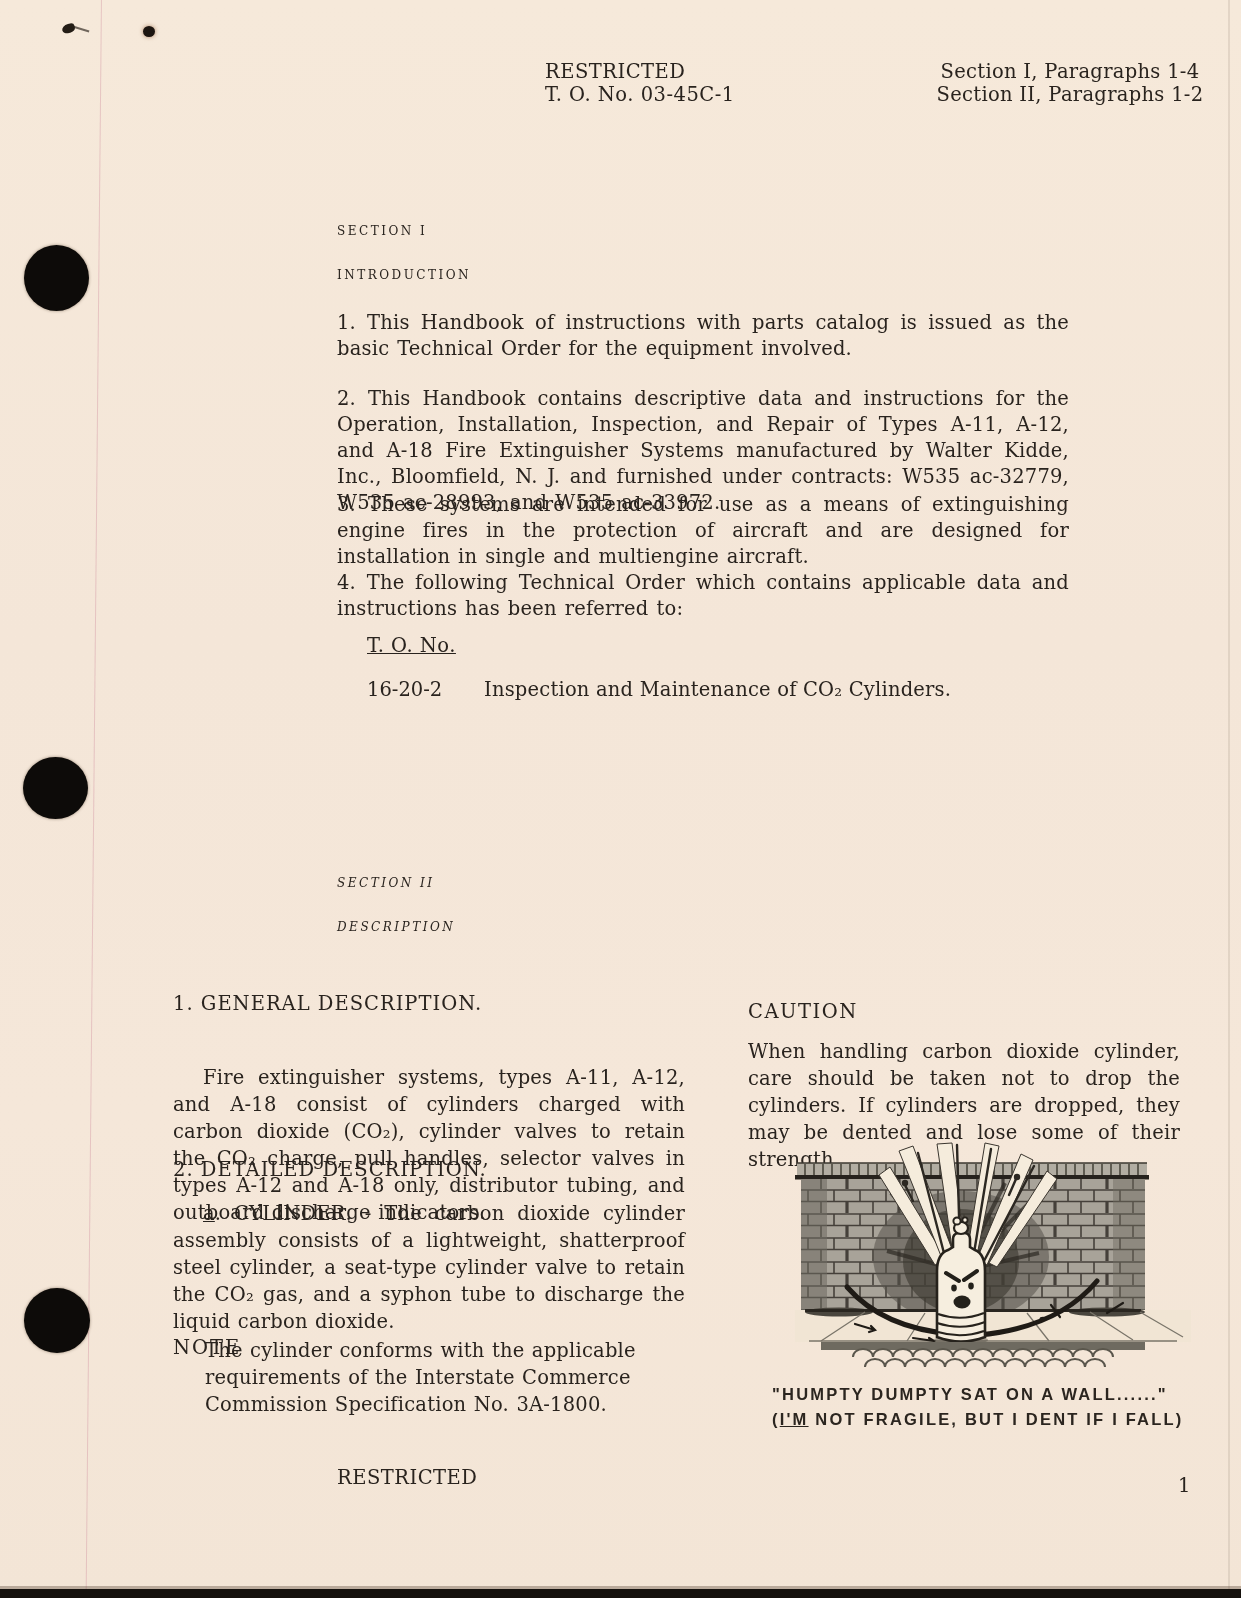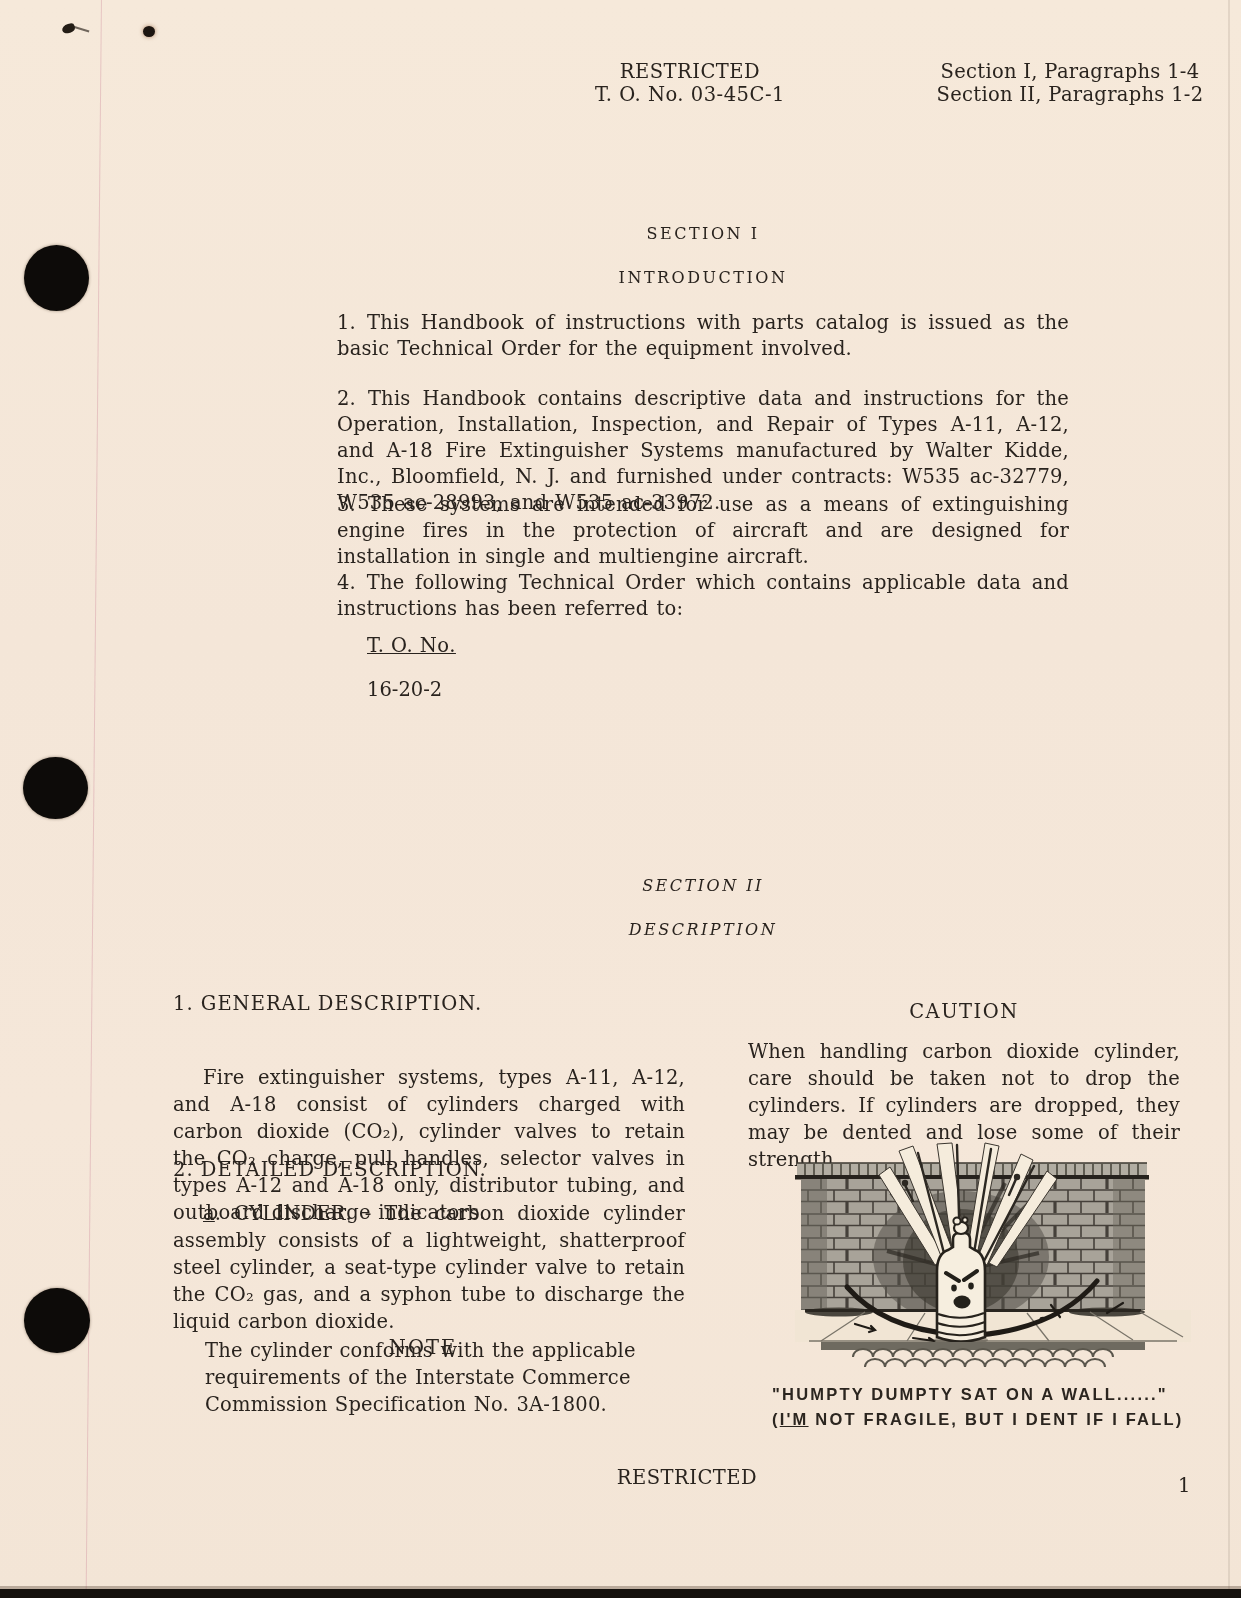--- a/index.html
+++ b/index.html
@@ -9,22 +9,22 @@
     margin:0 auto;
     background:
       linear-gradient(180deg,#f6e9da 0%,#f4e6d8 40%,#f5e7d9 70%,#f3e5d6 100%);
     font-family:"DejaVu Serif","Liberation Serif",serif;
     color:#29231e;
     overflow:hidden;
   }
   .abs{position:absolute;}
   .body-text{font-size:19.5px;line-height:26px;letter-spacing:.2px;word-spacing:1.5px;text-align:justify;margin:0;}
   .col-text{font-size:19.5px;line-height:27px;letter-spacing:.2px;word-spacing:1px;text-align:justify;margin:0;}
-  .heading{font-size:16px;letter-spacing:2.5px;font-weight:bold;font-weight:normal;}
-  .center{text-align:center;}
+  .heading{font-size:12px;letter-spacing:2.5px;font-weight:bold;font-weight:normal;}
+  .center{text-align:left;}
   .right{text-align:center;}
   .italic{font-style:italic;}
   .underline{text-decoration:underline;}
   .punch-hole{position:absolute;background:#0d0b09;border-radius:50%;box-shadow:0 0 3px rgba(60,40,20,.5);}
   .margin-line{position:absolute;top:-4px;left:101px;width:1px;height:1610px;background:rgba(196,112,140,.30);transform:rotate(.55deg);transform-origin:top center;}
   .edge-crease{position:absolute;top:0;right:11px;width:2px;height:1598px;background:rgba(90,70,55,.12);}
   .bottom-strip{position:absolute;left:0;bottom:0;width:1241px;height:9px;background:#15110d;}
   .bottom-strip:before{content:"";position:absolute;top:-3px;left:0;width:100%;height:3px;background:rgba(80,60,45,.35);}
   .speck-squiggle{position:absolute;left:62px;top:24px;width:13px;height:9px;background:#241d16;border-radius:60% 40% 50% 50%;transform:rotate(-15deg);}
   .speck-squiggle:after{content:"";position:absolute;left:9px;top:7px;width:18px;height:2px;background:rgba(40,32,24,.65);transform:rotate(32deg);}
@@ -58,20 +58,21 @@
   <div class="abs center heading" style="left:337px;top:224px;width:732px;">SECTION I</div>
   <div class="abs center heading" style="left:337px;top:268px;width:732px;">INTRODUCTION</div>
 
   <p class="abs body-text" style="left:337px;top:310px;width:732px;">1.  This Handbook of instructions with parts catalog is issued as the basic Technical Order for the equipment involved.</p>
   <p class="abs body-text" style="left:337px;top:386px;width:732px;">2.  This Handbook contains descriptive data and instructions for the Operation, Installation, Inspection, and Repair of Types A-11, A-12, and A-18 Fire Extinguisher Systems manufactured by Walter Kidde, Inc., Bloomfield, N. J. and furnished under contracts:  W535 ac-32779, W535 ac-28993, and W535 ac-33972.</p>
   <p class="abs body-text" style="left:337px;top:492px;width:732px;">3.  These systems are intended for use as a means of extinguishing engine fires in the protection of aircraft and are designed for installation in single and multiengine aircraft.</p>
   <p class="abs body-text" style="left:337px;top:570px;width:732px;">4.  The following Technical Order which contains applicable data and instructions has been referred to:</p>
 
   <div class="abs underline" style="left:367px;top:634px;font-size:19.5px;letter-spacing:.5px;">T. O. No.</div>
   <div class="abs" style="left:367px;top:678px;font-size:19.5px;">16-20-2</div>
+  <div class="abs" style="left:484px;top:678px;font-size:19.5px;letter-spacing:.2px;">Inspection and Maintenance of CO₂ Cylinders.</div>
 
   <div class="abs center heading italic" style="left:337px;top:876px;width:732px;">SECTION II</div>
   <div class="abs center heading italic" style="left:337px;top:920px;width:732px;">DESCRIPTION</div>
 
   <div class="abs" style="left:173px;top:992px;font-size:19.5px;letter-spacing:1px;">1.  GENERAL DESCRIPTION.</div>
   <p class="abs col-text" style="left:173px;top:1034px;width:512px;text-indent:30px;margin-top:30px;">Fire extinguisher systems, types A-11, A-12, and A-18 consist of cylinders charged with carbon dioxide (CO₂), cylinder valves to retain the CO₂ charge, pull handles, selector valves in types A-12 and A-18 only, distributor tubing, and outboard discharge indicators.</p>
 
   <div class="abs" style="left:173px;top:1158px;font-size:19.5px;letter-spacing:1px;text-align:center;">2.  DETAILED DESCRIPTION.</div>
   <p class="abs col-text" style="left:173px;top:1200px;width:512px;text-indent:30px;"><span class="underline">a</span><span>.  CYLINDER. - The carbon dioxide cylinder assembly consists of a lightweight, shatterproof steel cylinder, a seat-type cylinder valve to retain the CO₂ gas, and a syphon tube to discharge the liquid carbon dioxide.</span></p>
 

